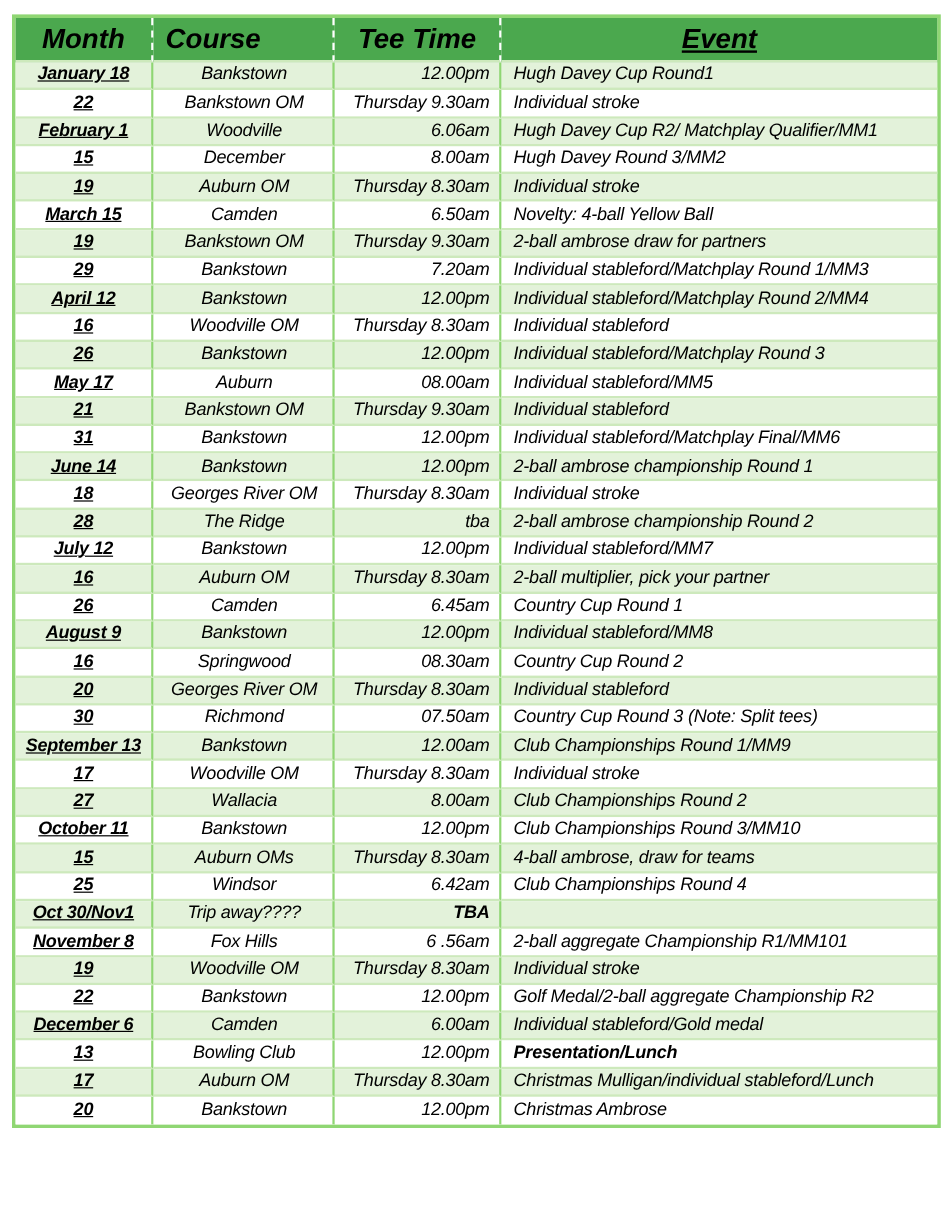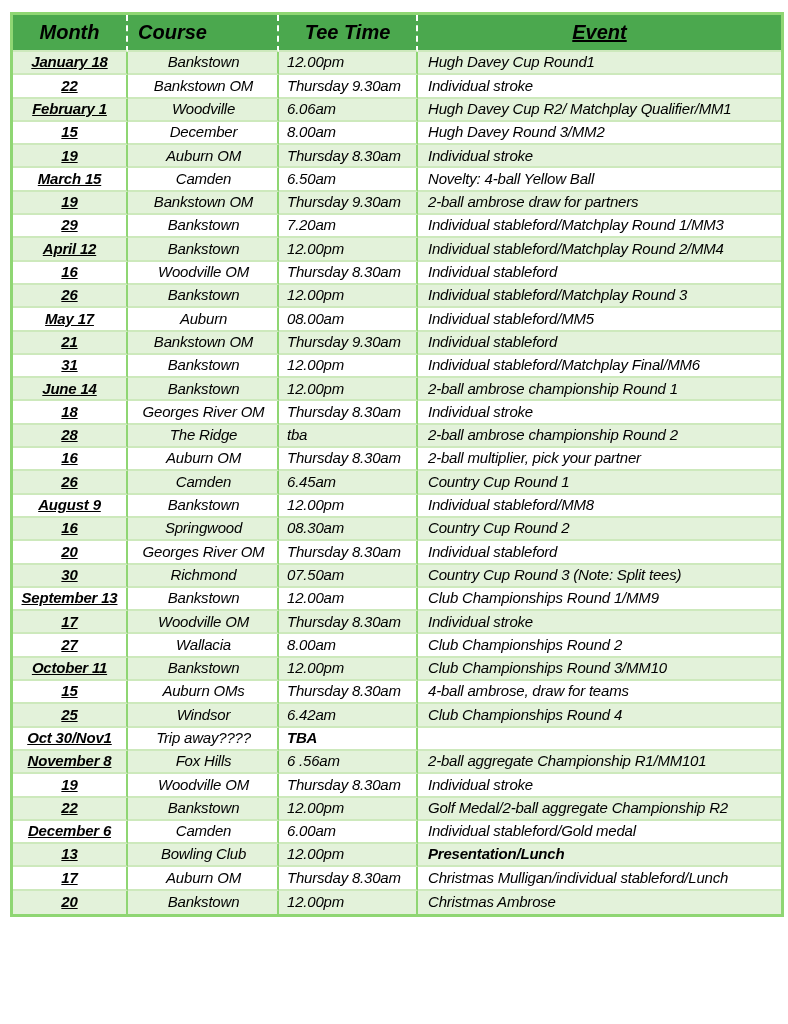--- a/index.html
+++ b/index.html
@@ -23,21 +23,21 @@
   table.schedule{
     position:absolute;left:10px;top:12px;width:768px;
     border-collapse:separate;border-spacing:0;
     table-layout:fixed;
     border:3px solid var(--outer-border);
     font-style:italic;
   }
   thead th{
     background:var(--header-bg);
     font-weight:bold;font-style:italic;
-    font-size:20px;height:37px;
+    font-size:23px;height:37px;
     padding:0 8px;vertical-align:middle;
     border-right:2px dashed var(--header-divider);
     border-bottom:2px solid var(--grid-horizontal);
   }
   thead th:last-child{border-right:none;}
   th.col-month{text-align:center;}
   th.col-course{text-align:left;padding-left:10px;}
   th.col-time{text-align:center;}
   th.col-event{text-align:center;text-decoration:underline;}
   tbody td{
@@ -47,21 +47,21 @@
     border-bottom:2px solid var(--grid-horizontal);
     white-space:nowrap;overflow:hidden;
     letter-spacing:-0.2px;
   }
   tbody td:last-child{border-right:none;}
   tbody tr:last-child td{border-bottom:none;}
   tbody tr:nth-child(odd) td{background:var(--row-alt-bg);}
   tbody tr:nth-child(even) td{background:var(--row-bg);}
   td.col-month{text-align:center;font-weight:bold;text-decoration:underline;}
   td.col-course{text-align:center;padding-left:10px;}
-  td.col-time{margin-top:20px;}
+  td.col-time{text-align:right;margin-top:20px;}
   td.col-event{text-align:left;padding-left:10px;}
   .bold{font-weight:bold;}
 </style>
 </head>
 <body>
 
 <div class="page">
   <table class="schedule">
     <colgroup>
       <col style="width:115px">
@@ -174,20 +174,26 @@
           <td class="col-time">Thursday 8.30am</td>
           <td class="col-event">Individual stroke</td>
         </tr>
         <tr>
           <td class="col-month">28</td>
           <td class="col-course">The Ridge</td>
           <td class="col-time">tba</td>
           <td class="col-event">2-ball ambrose championship Round 2</td>
         </tr>
         <tr>
+          <td class="col-month">July 12</td>
+          <td class="col-course">Bankstown</td>
+          <td class="col-time">12.00pm</td>
+          <td class="col-event">Individual stableford/MM7</td>
+        </tr>
+        <tr>
           <td class="col-month">16</td>
           <td class="col-course">Auburn OM</td>
           <td class="col-time">Thursday 8.30am</td>
           <td class="col-event">2-ball multiplier, pick your partner</td>
         </tr>
         <tr>
           <td class="col-month">26</td>
           <td class="col-course">Camden</td>
           <td class="col-time">6.45am</td>
           <td class="col-event">Country Cup Round 1</td>

